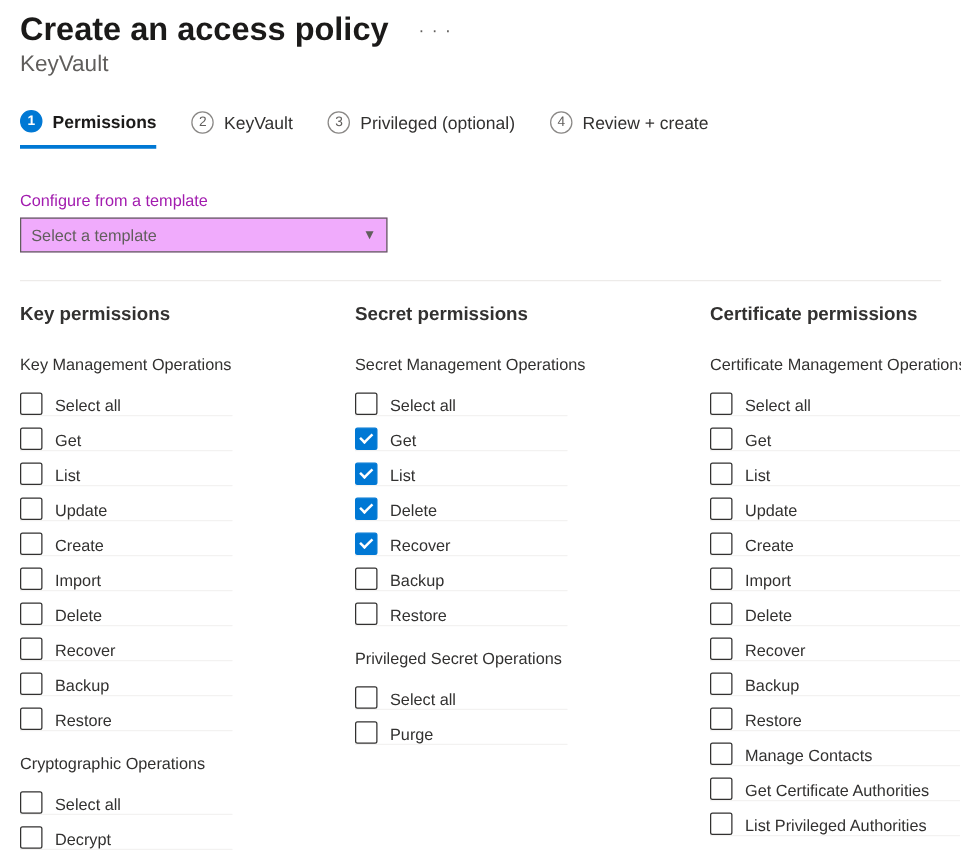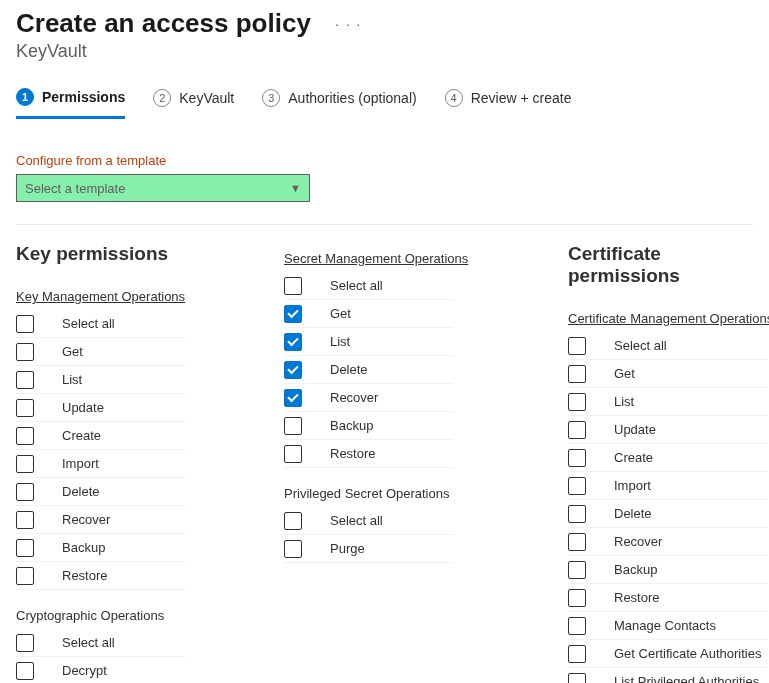--- a/index.html
+++ b/index.html
@@ -56,60 +56,60 @@
     color: #605e5c;
     background: #fff;
   }
   .tab.active .step-num {
     background: #0078d4;
     border-color: #0078d4;
     color: #fff;
   }
 
   .template-block { margin-top: 34px; }
-  .field-label { font-size: 13px; color: #c2410c; }
+  .field-label { font-size: 13px; color: #a21caf; }
   .select {
     margin-top: 6px;
     width: 294px;
     height: 28px;
     border: 1px solid #605e5c;
     display: flex;
     align-items: center;
     justify-content: space-between;
     padding: 0 8px;
     font-size: 13px;
     color: #605e5c;
     cursor: pointer;
-    background: #86efac;
+    background: #f0abfc;
   }
   .chev { font-size: 11px; color: #605e5c; }
 
   .divider {
     border: none;
     border-top: 1px solid #edebe9;
     margin: 22px 0 14px 0;
   }
 
   .cols {
     display: flex;
     gap: 0;
   }
   .col { flex: 0 0 auto; }
   .col.key { width: 268px; }
   .col.secret { width: 284px; }
   .col.cert { width: 210px; }
 
-  .col-title { font-size: 19px; font-weight: 700; margin: 4px 0 24px 0; }
+  .col-title { font-size: 15px; font-weight: 700; margin: 4px 0 24px 0; }
   .group-title { font-size: 13px; color: #323130; margin: 18px 0 6px 0; }
-  .group-title.first { margin-top: 12px; text-decoration: underline; }
+  .group-title.first { margin-top: 12px; }
 
   .opt {
     display: flex;
-    align-items: center;
-    gap: 28px;
+    align-items: flex-end;
+    gap: 10px;
     height: 28px;
     border-bottom: 1px solid #f3f2f1;
     width: 170px;
   }
   .col.cert .opt { width: 200px; }
   .chk {
     width: 18px; height: 18px;
     border: 1px solid #323130;
     border-radius: 2px;
     display: inline-flex;
@@ -145,21 +145,21 @@
     <div class="tab active">
       <span class="step-num">1</span>
       <span>Permissions</span>
     </div>
     <div class="tab">
       <span class="step-num">2</span>
       <span>KeyVault</span>
     </div>
     <div class="tab">
       <span class="step-num">3</span>
-      <span>Authorities (optional)</span>
+      <span>Privileged (optional)</span>
     </div>
     <div class="tab">
       <span class="step-num">4</span>
       <span>Review + create</span>
     </div>
   </div>
 
 <div class="template-block">
   <div class="field-label">Configure from a template</div>
   <div class="select">
@@ -218,20 +218,21 @@
       <div class="opt">
         <span class="chk"></span>
         <span class="opt-label">Select all</span>
       </div>
       <div class="opt">
         <span class="chk"></span>
         <span class="opt-label">Decrypt</span>
       </div>
     </div>
   <div class="col secret" id="col-secret">
+      <div class="col-title">Secret permissions</div>
       <div class="group-title first">Secret Management Operations</div>
       <div class="opt">
         <span class="chk"></span>
         <span class="opt-label">Select all</span>
       </div>
       <div class="opt">
         <span class="chk checked"></span>
         <span class="opt-label">Get</span>
       </div>
       <div class="opt">

